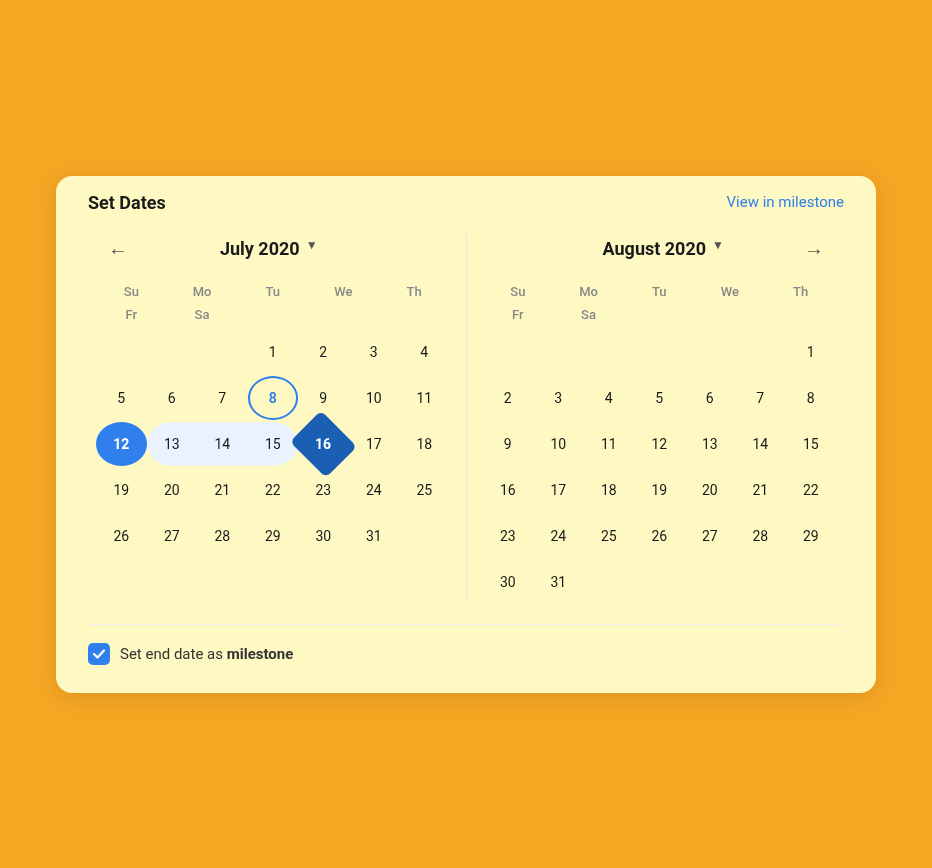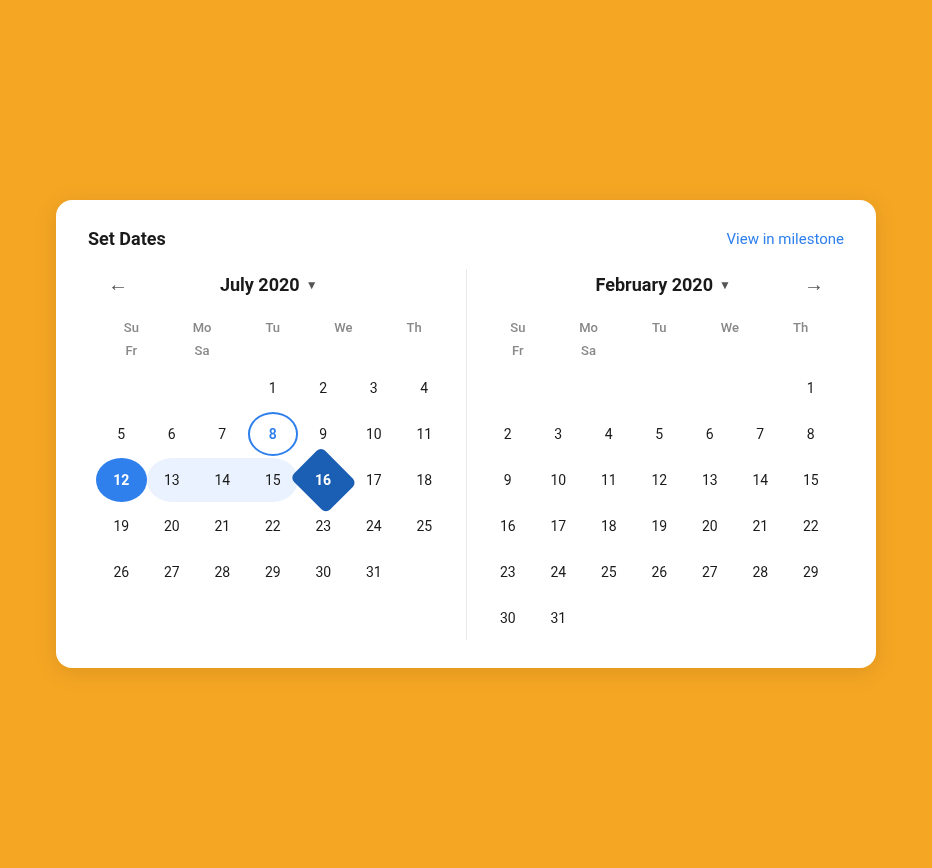--- a/index.html
+++ b/index.html
@@ -13,23 +13,23 @@
     }
     .outer {
       background: #F5A623;
       width: 932px;
       height: 868px;
       display: flex;
       align-items: center;
       justify-content: center;
     }
     .card {
-      background: #ffffff;
+      background: #fef9c3;
       border-radius: 16px;
-      padding: 28px 32px 28px 32px;
+      padding: 16px 32px 28px 32px;
       width: 820px;
       box-shadow: 0 4px 24px rgba(0,0,0,0.10);
     }
     .card-header {
       display: flex;
       align-items: center;
       justify-content: space-between;
       margin-bottom: 20px;
     }
     .card-title {
@@ -65,21 +65,20 @@
       font-size: 20px;
       color: #555;
       padding: 4px 8px;
       border-radius: 4px;
     }
     .month-label {
       font-size: 18px;
       font-weight: 700;
       color: #1a1a1a;
       display: flex;
-      align-items: center;
       gap: 6px;
       cursor: pointer;
     }
     .chevron-down {
       font-size: 12px;
       color: #555;
     }
     .calendar-grid {
       width: 100%;
     }
@@ -316,21 +315,21 @@
             </div>
         </div>
       </div>
 
       <div class="divider"></div>
 
       <div class="calendar">
         <div class="calendar-header">
           <div style="width:44px"></div>
           <span class="month-label">
-            <span>February 2020</span>
+            <span>August 2020</span>
             <span class="chevron-down">▼</span>
           </span>
           <button class="nav-arrow">→</button>
         </div>
         <div class="calendar-grid">
           <div class="day-headers">
             <span class="day-header">Su</span>
             <span class="day-header">Mo</span>
             <span class="day-header">Tu</span>
             <span class="day-header">We</span>
@@ -441,14 +440,24 @@
               <div class="day-cell empty"></div>
               <div class="day-cell empty"></div>
               <div class="day-cell empty"></div>
               <div class="day-cell empty"></div>
               <div class="day-cell empty"></div>
             </div>
         </div>
       </div>
     </div>
 
+    <div class="footer">
+      <div class="checkbox">
+        <svg viewBox="0 0 14 14" fill="none" xmlns="http://www.w3.org/2000/svg">
+          <path d="M2 7L5.5 10.5L12 3.5" stroke="white" stroke-width="2.2" stroke-linecap="round" stroke-linejoin="round"></path>
+        </svg>
+      </div>
+      <span class="milestone-label">
+        <span>Set end date as </span><b>milestone</b>
+      </span>
+    </div>
   </div>
 </div>
 
 </body></html>

